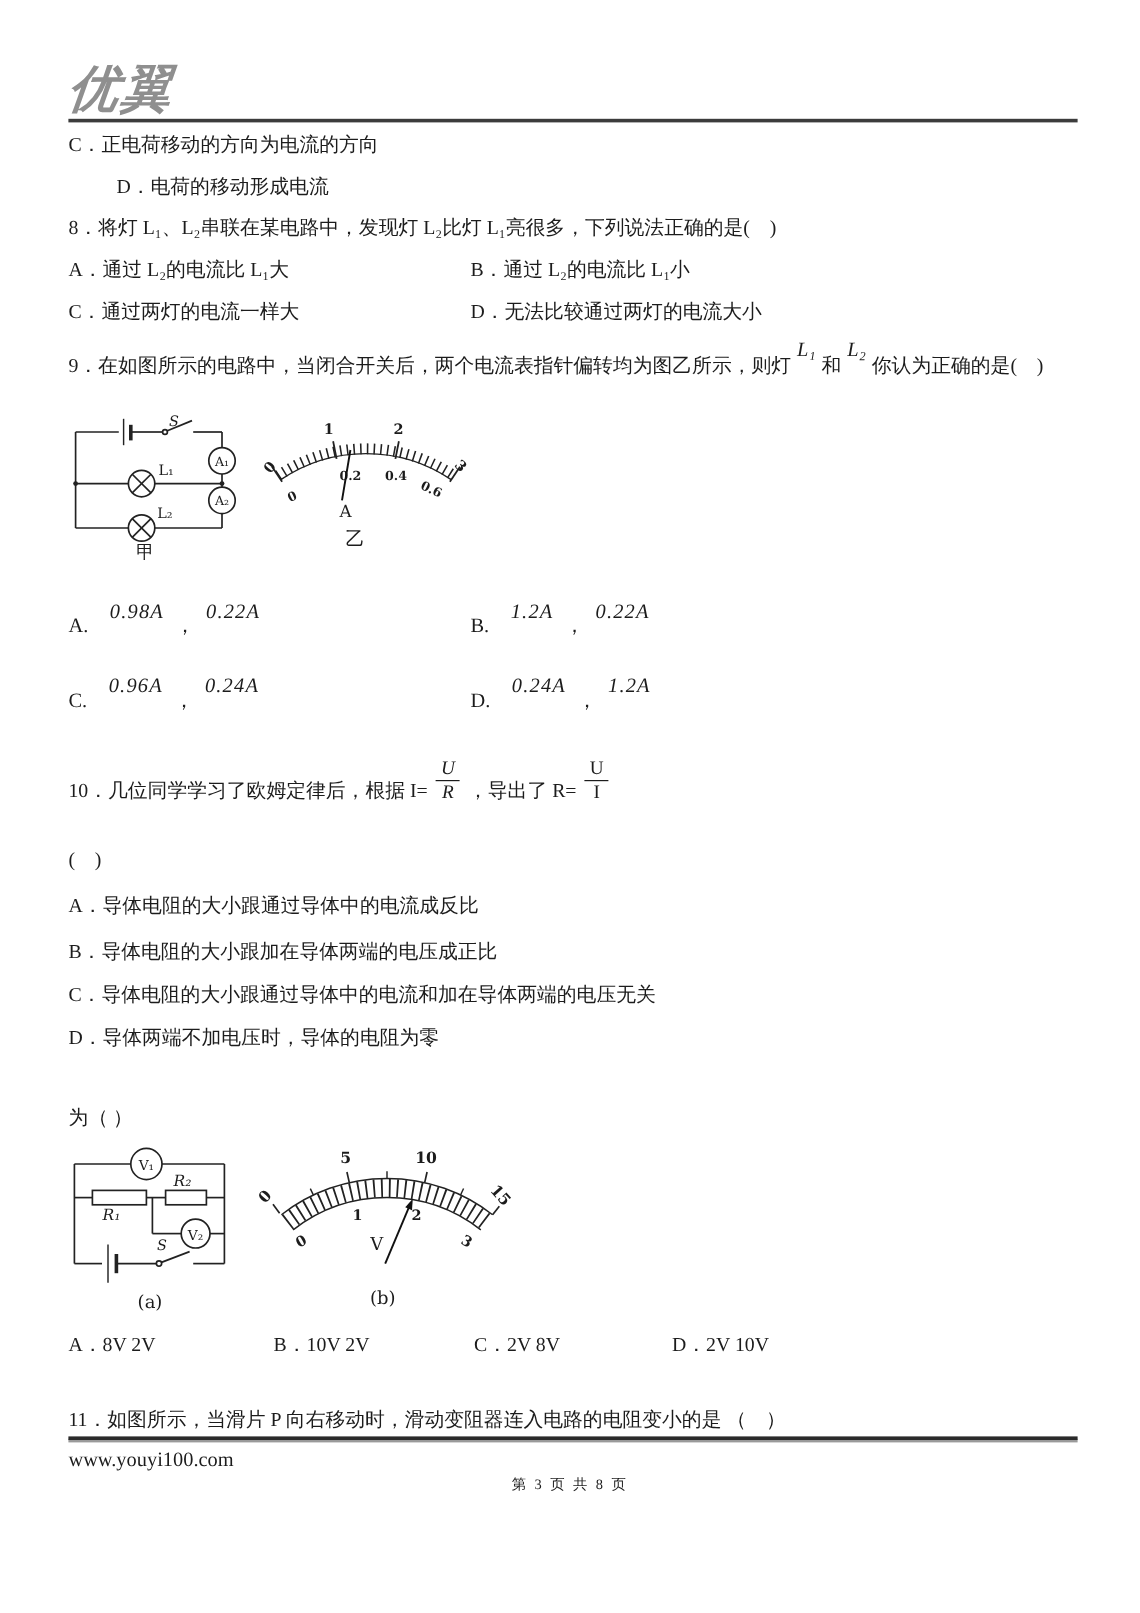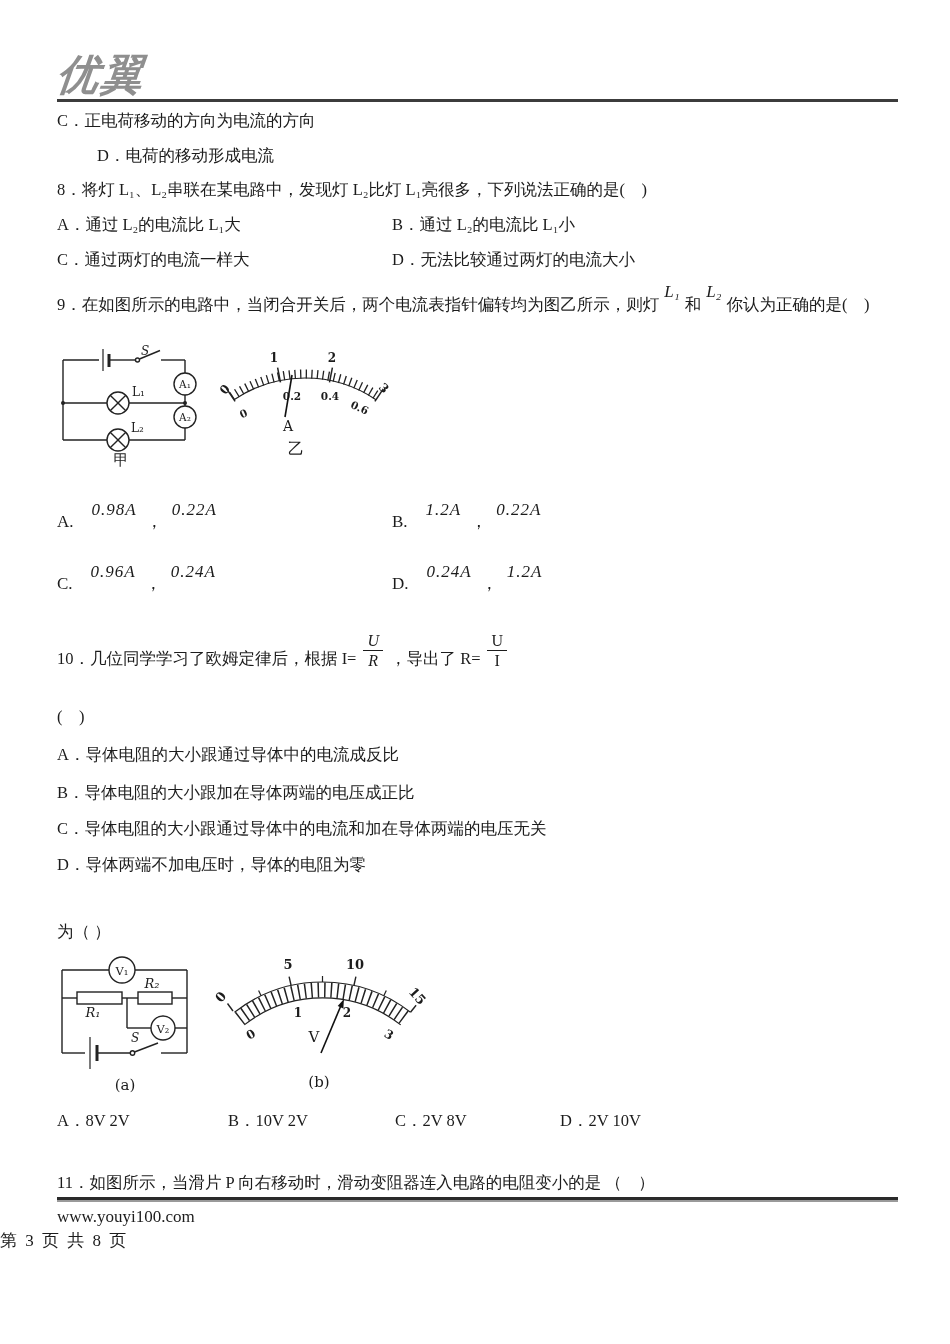--- a/index.html
+++ b/index.html
@@ -17,21 +17,21 @@
   .mrow .com{position:relative;top:12px;margin:0 9px;}
   
   .raised{font-style:italic;position:relative;top:-13px;margin:0 5px;font-size:17px;}
   
   .fracline{display:flex;align-items:flex-end;}
   .frac{display:inline-block;text-align:center;line-height:1.1;font-size:16px;margin:0 7px;vertical-align:middle;}
   .frac .num{display:block;border-bottom:1.3px solid #1c1c1c;padding:0 4px 1px 4px;}
   .frac .den{display:block;padding-top:1px;}
   .frac.it{font-style:italic;}
   .footer-url{font-size:17px;}
-  .pagenum{width:100%;text-align:left;font-size:17px;letter-spacing:2px;}
+  .pagenum{width:100%;text-align:center;font-size:12px;letter-spacing:2px;}
   svg{overflow:visible;}
   svg text{font-family:"DejaVu Serif","Liberation Serif",serif;fill:#1c1c1c;}
   svg .wire{stroke:#222;stroke-width:1.4;fill:none;}
   svg .comp{stroke:#222;stroke-width:1.4;fill:none;}
   svg .it{font-style:italic;}
 </style>
 </head>
 <body>
 
 <div class="page">

